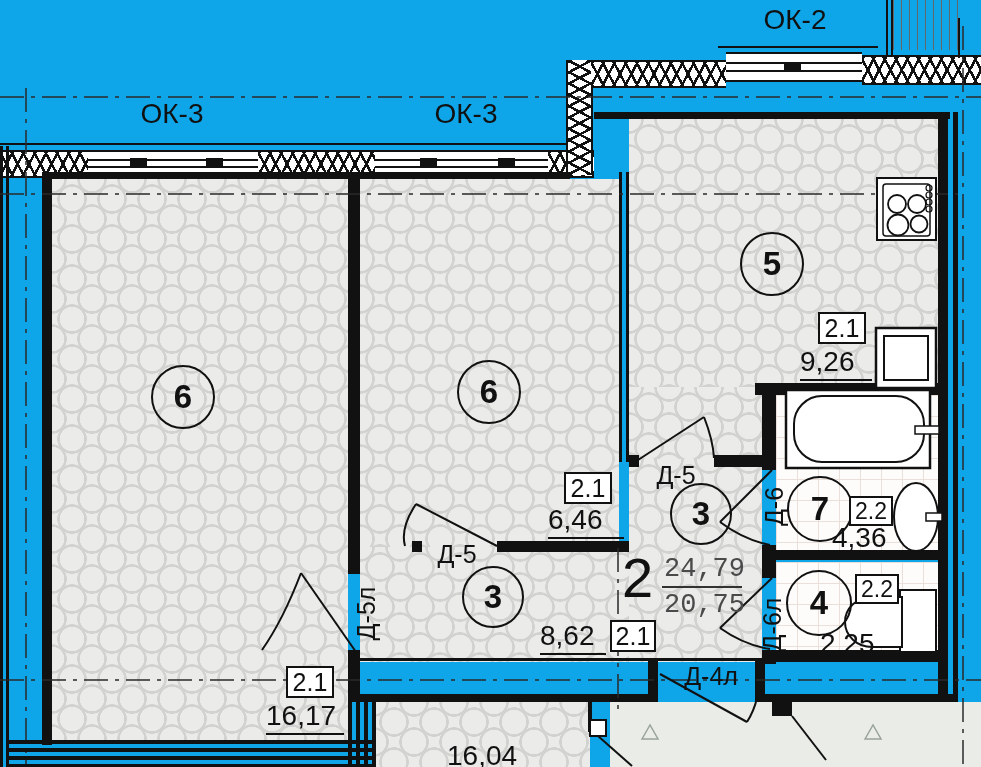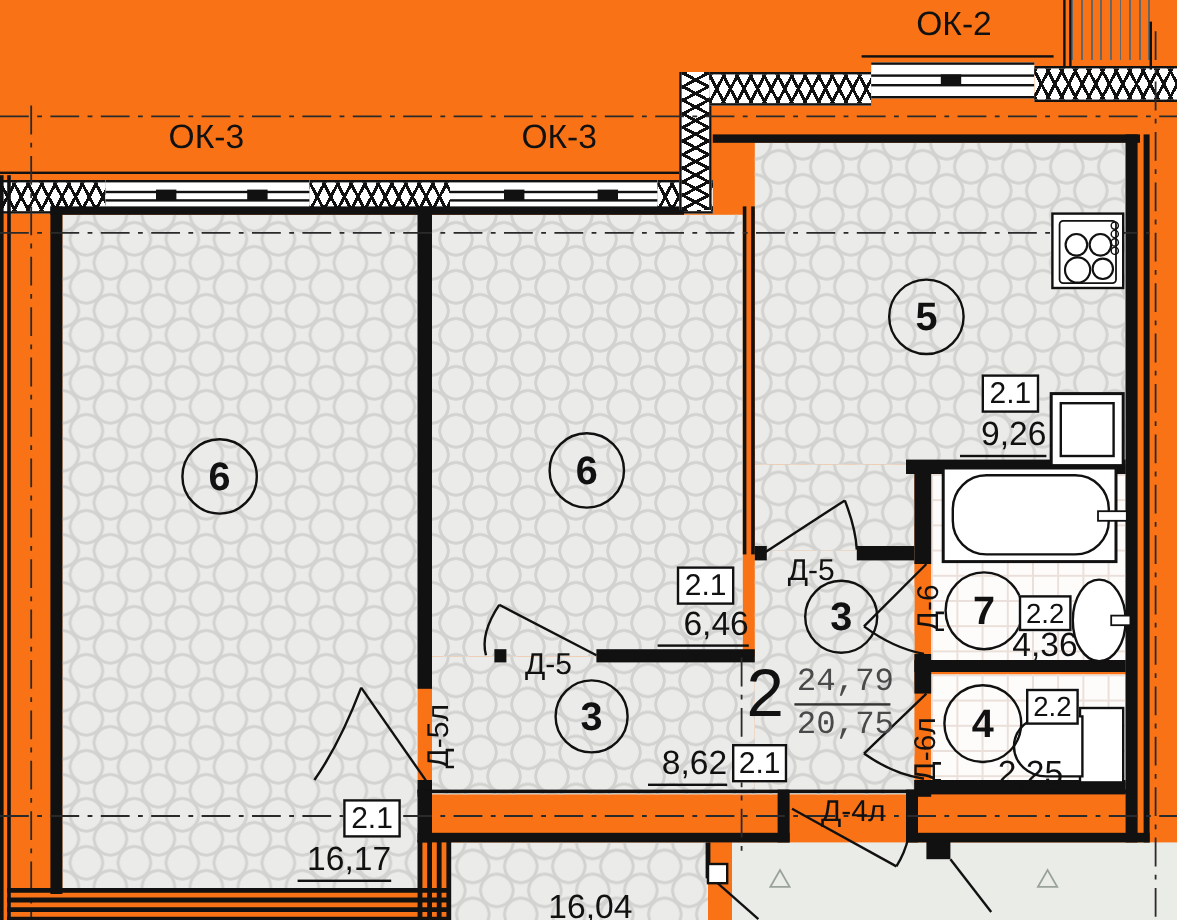--- a/index.html
+++ b/index.html
@@ -1,16 +1,16 @@
 <!DOCTYPE html>
 <html><head>
 <meta charset="utf-8">
 <style>
   html,body{margin:0;padding:0;background:#fff;}
-  .plan{position:relative;width:981px;height:767px;background:#f97316;overflow:hidden;
+  .plan{position:relative;width:981px;height:767px;background:#0ea5e9;overflow:hidden;
         font-family:"Liberation Sans",sans-serif;color:#111;}
   .w{position:absolute;background:#111;}
   .f{position:absolute;background-color:#ebebe9;
      background-image:
        radial-gradient(circle, rgba(0,0,0,0) 12px, #d2d2d0 12.5px 14.5px, rgba(0,0,0,0) 15px),
        radial-gradient(circle, rgba(0,0,0,0) 12px, #d2d2d0 12.5px 14.5px, rgba(0,0,0,0) 15px);
      background-size:40px 40px;background-position:0 0,20px 20px;}
   .t{position:absolute;background-color:#fdfcfb;
      background-image:linear-gradient(#eadfd9 1.5px, rgba(0,0,0,0) 1.5px),
                       linear-gradient(90deg,#eadfd9 1.5px, rgba(0,0,0,0) 1.5px);
@@ -23,21 +23,21 @@
                       repeating-linear-gradient(152deg,#111 0 2.5px,rgba(0,0,0,0) 2.5px 10px);}
   .winbox{position:absolute;background:#fff;border-top:2px solid #111;border-bottom:2px solid #111;}
   .winline{position:absolute;background:#111;height:2px;left:0;right:0;}
   .mull{position:absolute;background:#111;width:17px;height:9px;}
   .stripes{position:absolute;background-image:repeating-linear-gradient(90deg,#666 0 1.5px,rgba(0,0,0,0) 1.5px 8px);}
   .panel{position:absolute;background:#eaece8;}
   .lbl{position:absolute;text-align:center;white-space:nowrap;}
   .big{font-size:28px;}
   .codebox{position:absolute;border:2px solid #111;background:#fff;text-align:center;
            font-size:25px;line-height:28px;}
-  .area{position:absolute;text-align:right;font-size:28px;}
+  .area{position:absolute;text-align:left;font-size:28px;}
   .ul{border-bottom:2px solid #111;padding-bottom:1px;}
   .circle{position:absolute;border:2.5px solid #111;border-radius:50%;display:flex;
           align-items:center;justify-content:center;font-weight:bold;font-size:33px;}
   .doorlbl{position:absolute;text-align:center;font-size:25px;white-space:nowrap;}
   .vert{transform:rotate(-90deg);}
   .apt-num{position:absolute;font-size:56px;line-height:60px;}
   .frac{position:absolute;text-align:center;font-size:27px;color:#4a4a4a;white-space:nowrap;font-family:Liberation Mono, monospace;}
   .fracline{position:absolute;background:#333;height:2px;}
   svg{position:absolute;left:0;top:0;pointer-events:none;}
 </style>
@@ -236,21 +236,21 @@
   <div class="codebox" style="left:849px;top:496px;width:40px;height:26px;font-size:23px;line-height:26px;">2.2</div>
   <div class="area" style="left:832px;top:522px;width:66px;">4,36</div>
 
   <div class="codebox" style="left:855px;top:574px;width:40px;height:26px;font-size:23px;line-height:26px;">2.2</div>
   <div class="area" style="left:820px;top:628px;width:66px;">2,25</div>
 
   <div class="area ul" style="left:540px;top:620px;width:66px;">8,62</div>
   <div class="codebox" style="left:610px;top:620px;width:42px;height:28px;">2.1</div>
 
   <div class="codebox" style="left:286px;top:666px;width:44px;height:28px;">2.1</div>
-  <div class="area ul" style="left:248px;top:700px;width:78px;">16,17</div>
+  <div class="area ul" style="left:266px;top:700px;width:78px;">16,17</div>
 
   <div class="apt-num" style="left:622px;top:548px;">2</div>
   <div class="frac" style="left:664px;top:554px;width:76px;">24,79</div>
   <div class="fracline" style="left:662px;top:586px;width:80px;"></div>
   <div class="frac" style="left:664px;top:590px;width:76px;">20,75</div>
 
   <div class="doorlbl" style="left:422px;top:540px;width:70px;">Д-5</div>
   <div class="doorlbl" style="left:641px;top:461px;width:70px;">Д-5</div>
   <div class="doorlbl" style="left:671px;top:662px;width:80px;">Д-4л</div>
   <div class="doorlbl vert" style="left:326px;top:599px;width:80px;">Д-5л</div>

